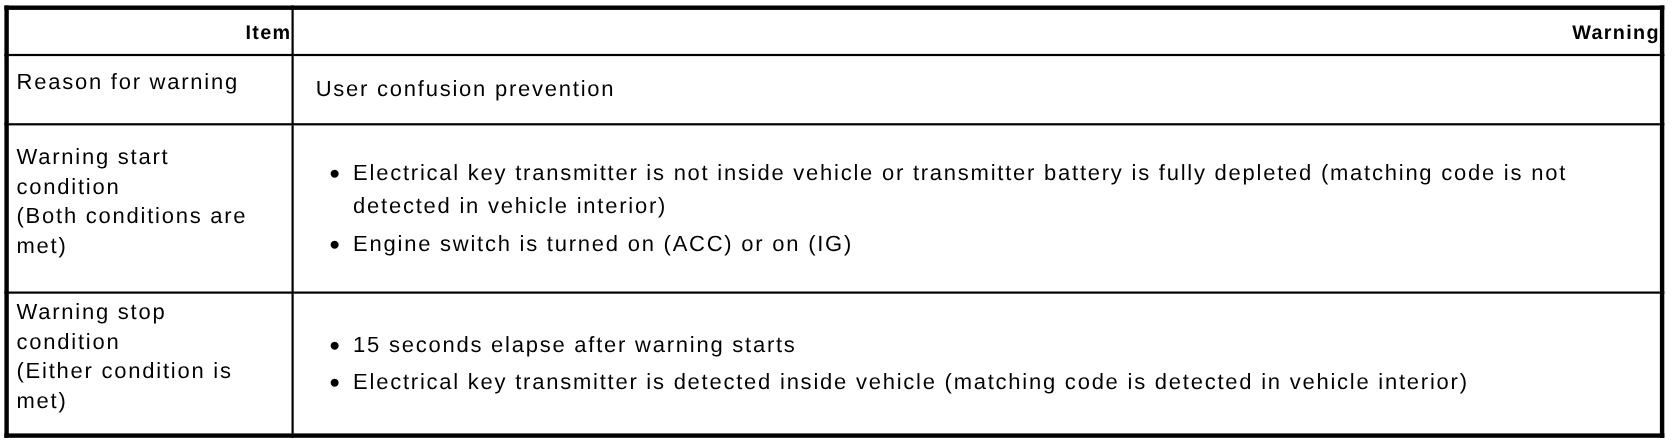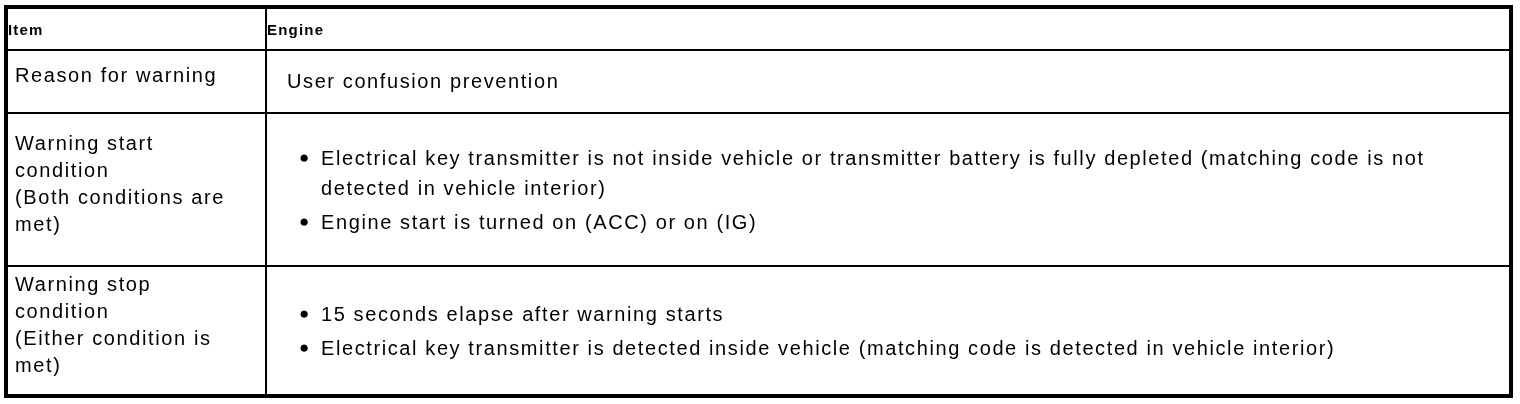--- a/index.html
+++ b/index.html
@@ -35,24 +35,24 @@
     border: 2px solid #000000;
   }
   table.warning-table {
     border-width: 4px;
   }
   col.col-item { width: 260px; }
   col.col-content { width: auto; }
 
   thead th {
     height: 40px;
-    font-size: 15px;
+    font-size: 18px;
     font-weight: bold;
     letter-spacing: 1.2px;
-    text-align: left;
+    text-align: right;
     vertical-align: middle;
     border-bottom-width: 3px;
     padding: 0;
   }
   td {
     font-size: 20px;
     letter-spacing: 1.6px;
     vertical-align: middle;
   }
   td.item-cell {
@@ -94,21 +94,21 @@
 
 <div class="table-wrap">
   <table class="warning-table">
     <colgroup>
       <col class="col-item">
       <col class="col-content">
     </colgroup>
     <thead>
       <tr>
         <th>Item</th>
-        <th>Engine</th>
+        <th>Warning</th>
       </tr>
     </thead>
     <tbody id="table-body">
   <tr>
     <td class="item-cell">Reason for warning</td>
     <td class="content-cell">
             <div class="plain-text">User confusion prevention</div>
           </td>
   </tr>
 
@@ -118,21 +118,21 @@
 (Both conditions are
 met)</td>
     <td class="content-cell">
   <div class="bullet-line">
     <span class="bullet">●</span>
     <span class="bullet-text">Electrical key transmitter is not inside vehicle or transmitter battery is fully depleted (matching code is not detected in vehicle interior)</span>
   </div>
 
   <div class="bullet-line">
     <span class="bullet">●</span>
-    <span class="bullet-text">Engine start is turned on (ACC) or on (IG)</span>
+    <span class="bullet-text">Engine switch is turned on (ACC) or on (IG)</span>
   </div>
 </td>
   </tr>
 
 
   <tr>
     <td class="item-cell">Warning stop
 condition
 (Either condition is
 met)</td>

